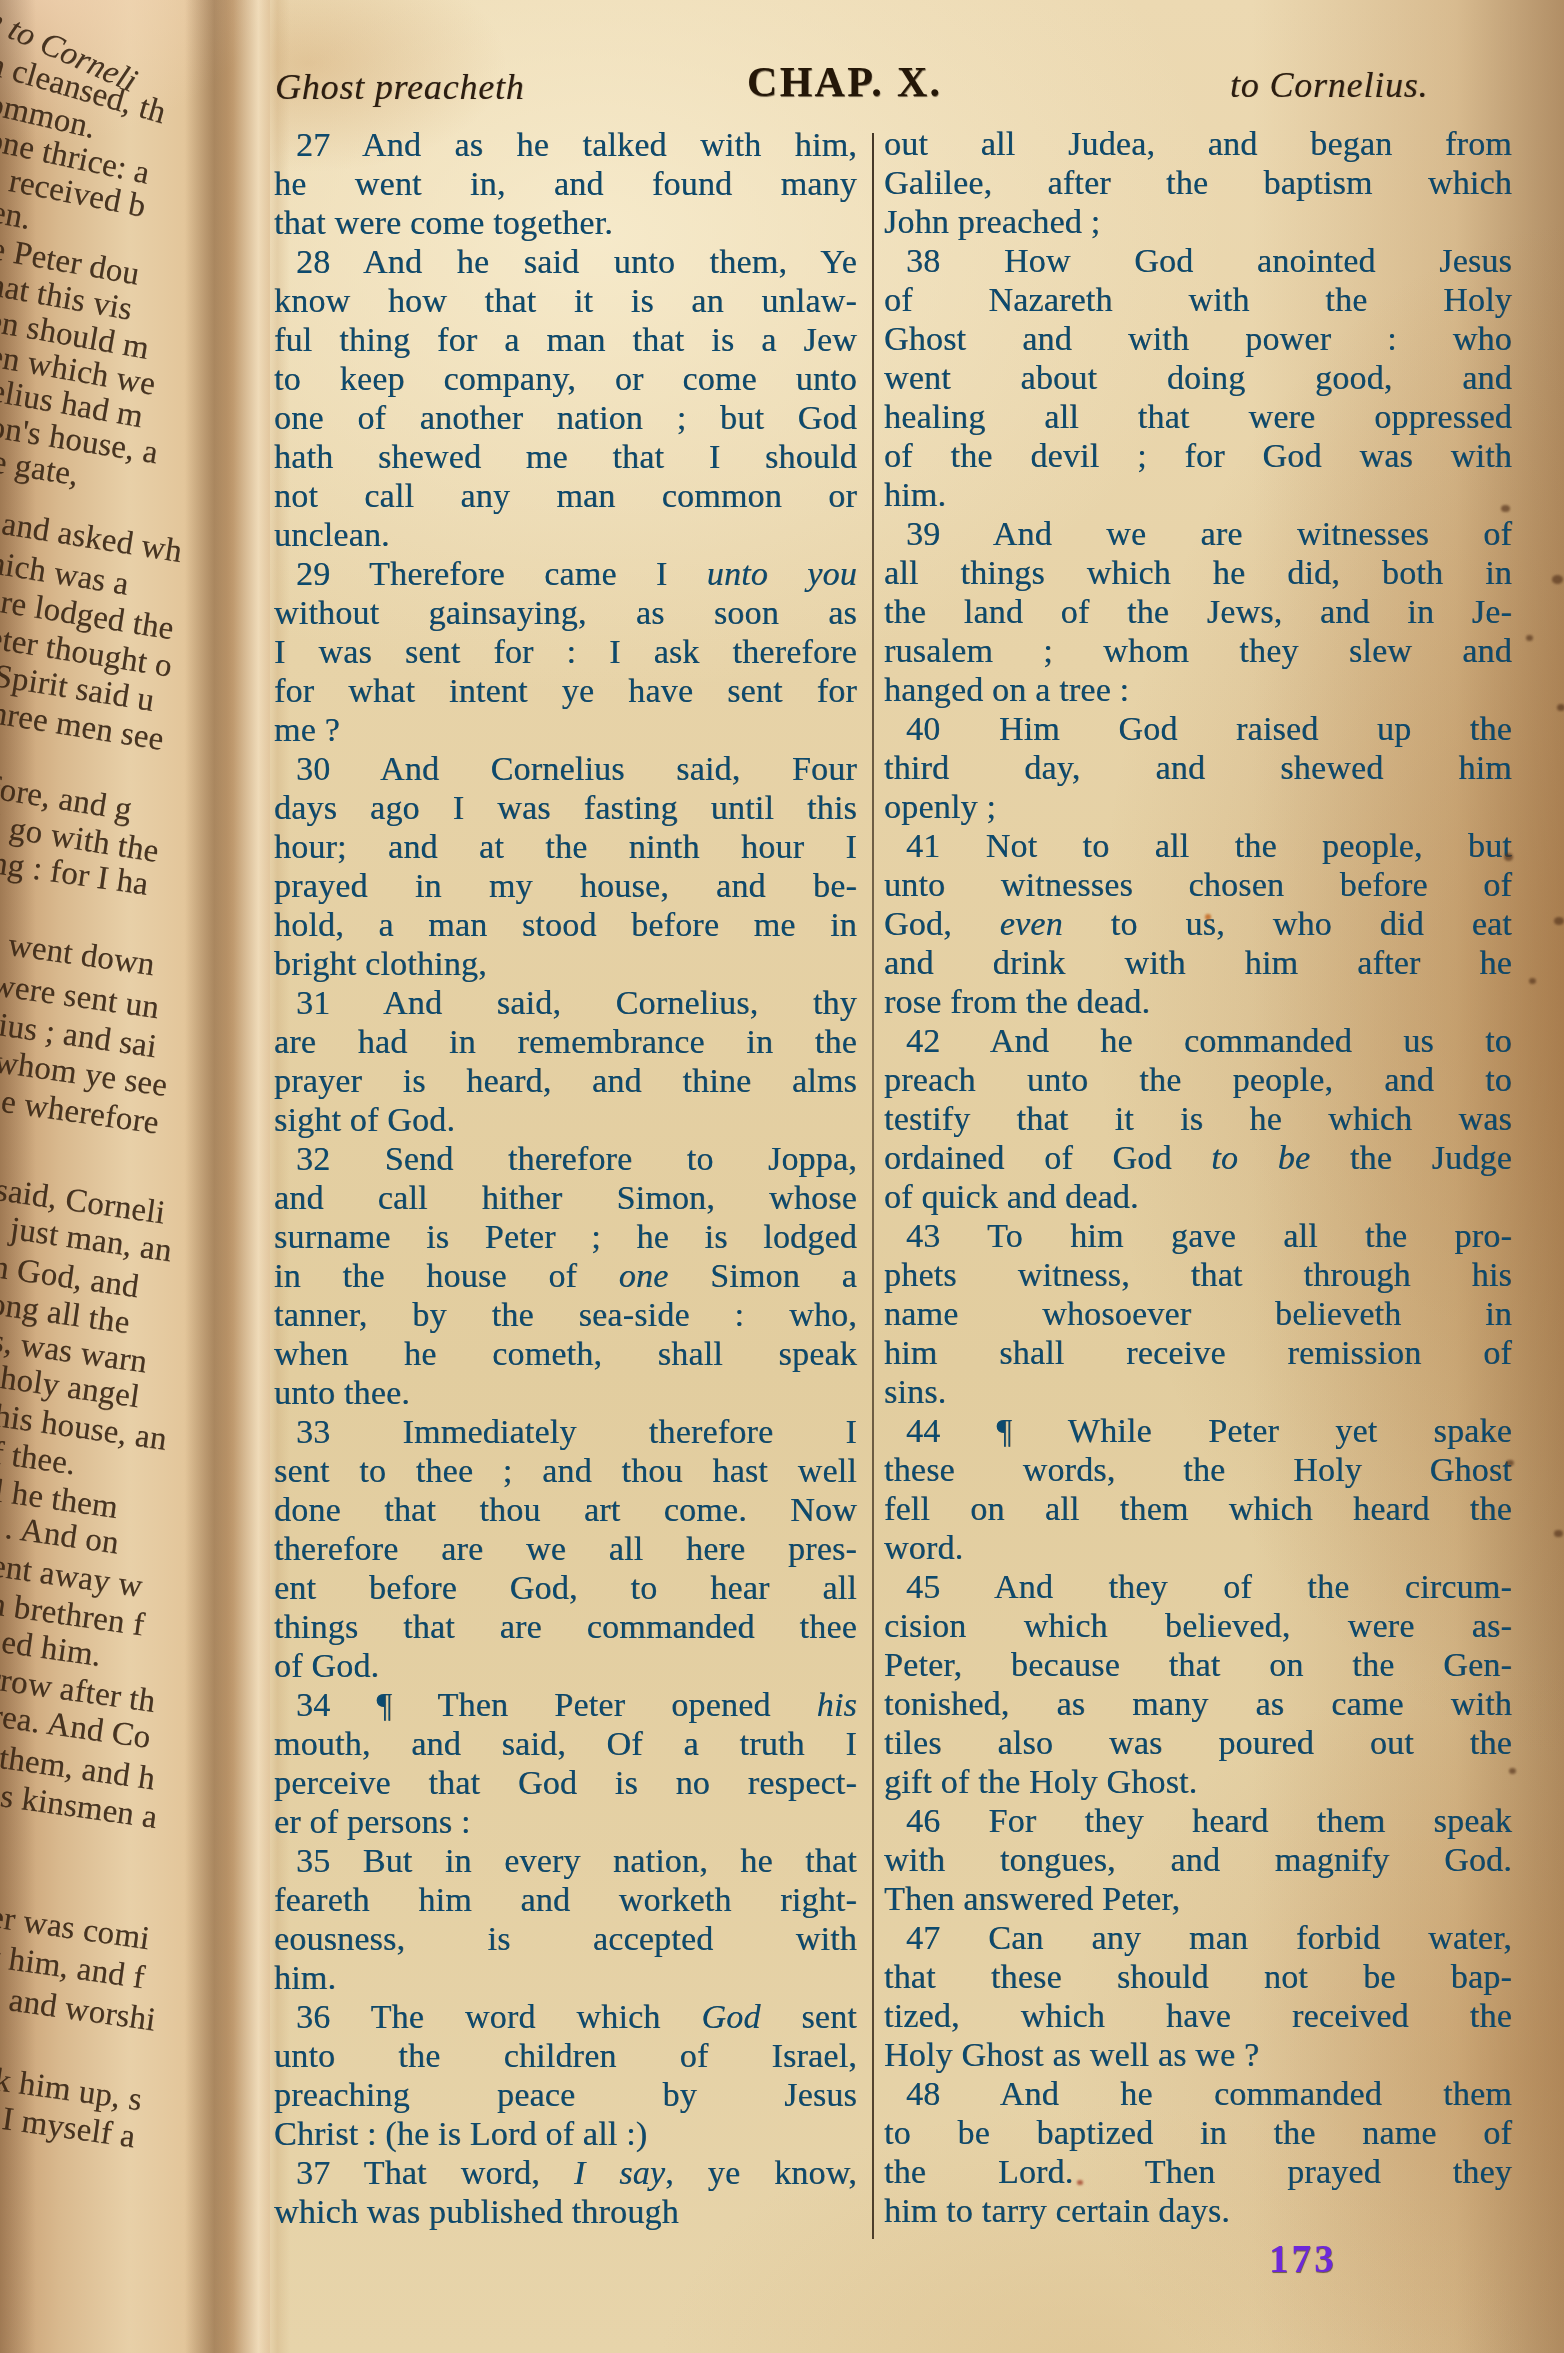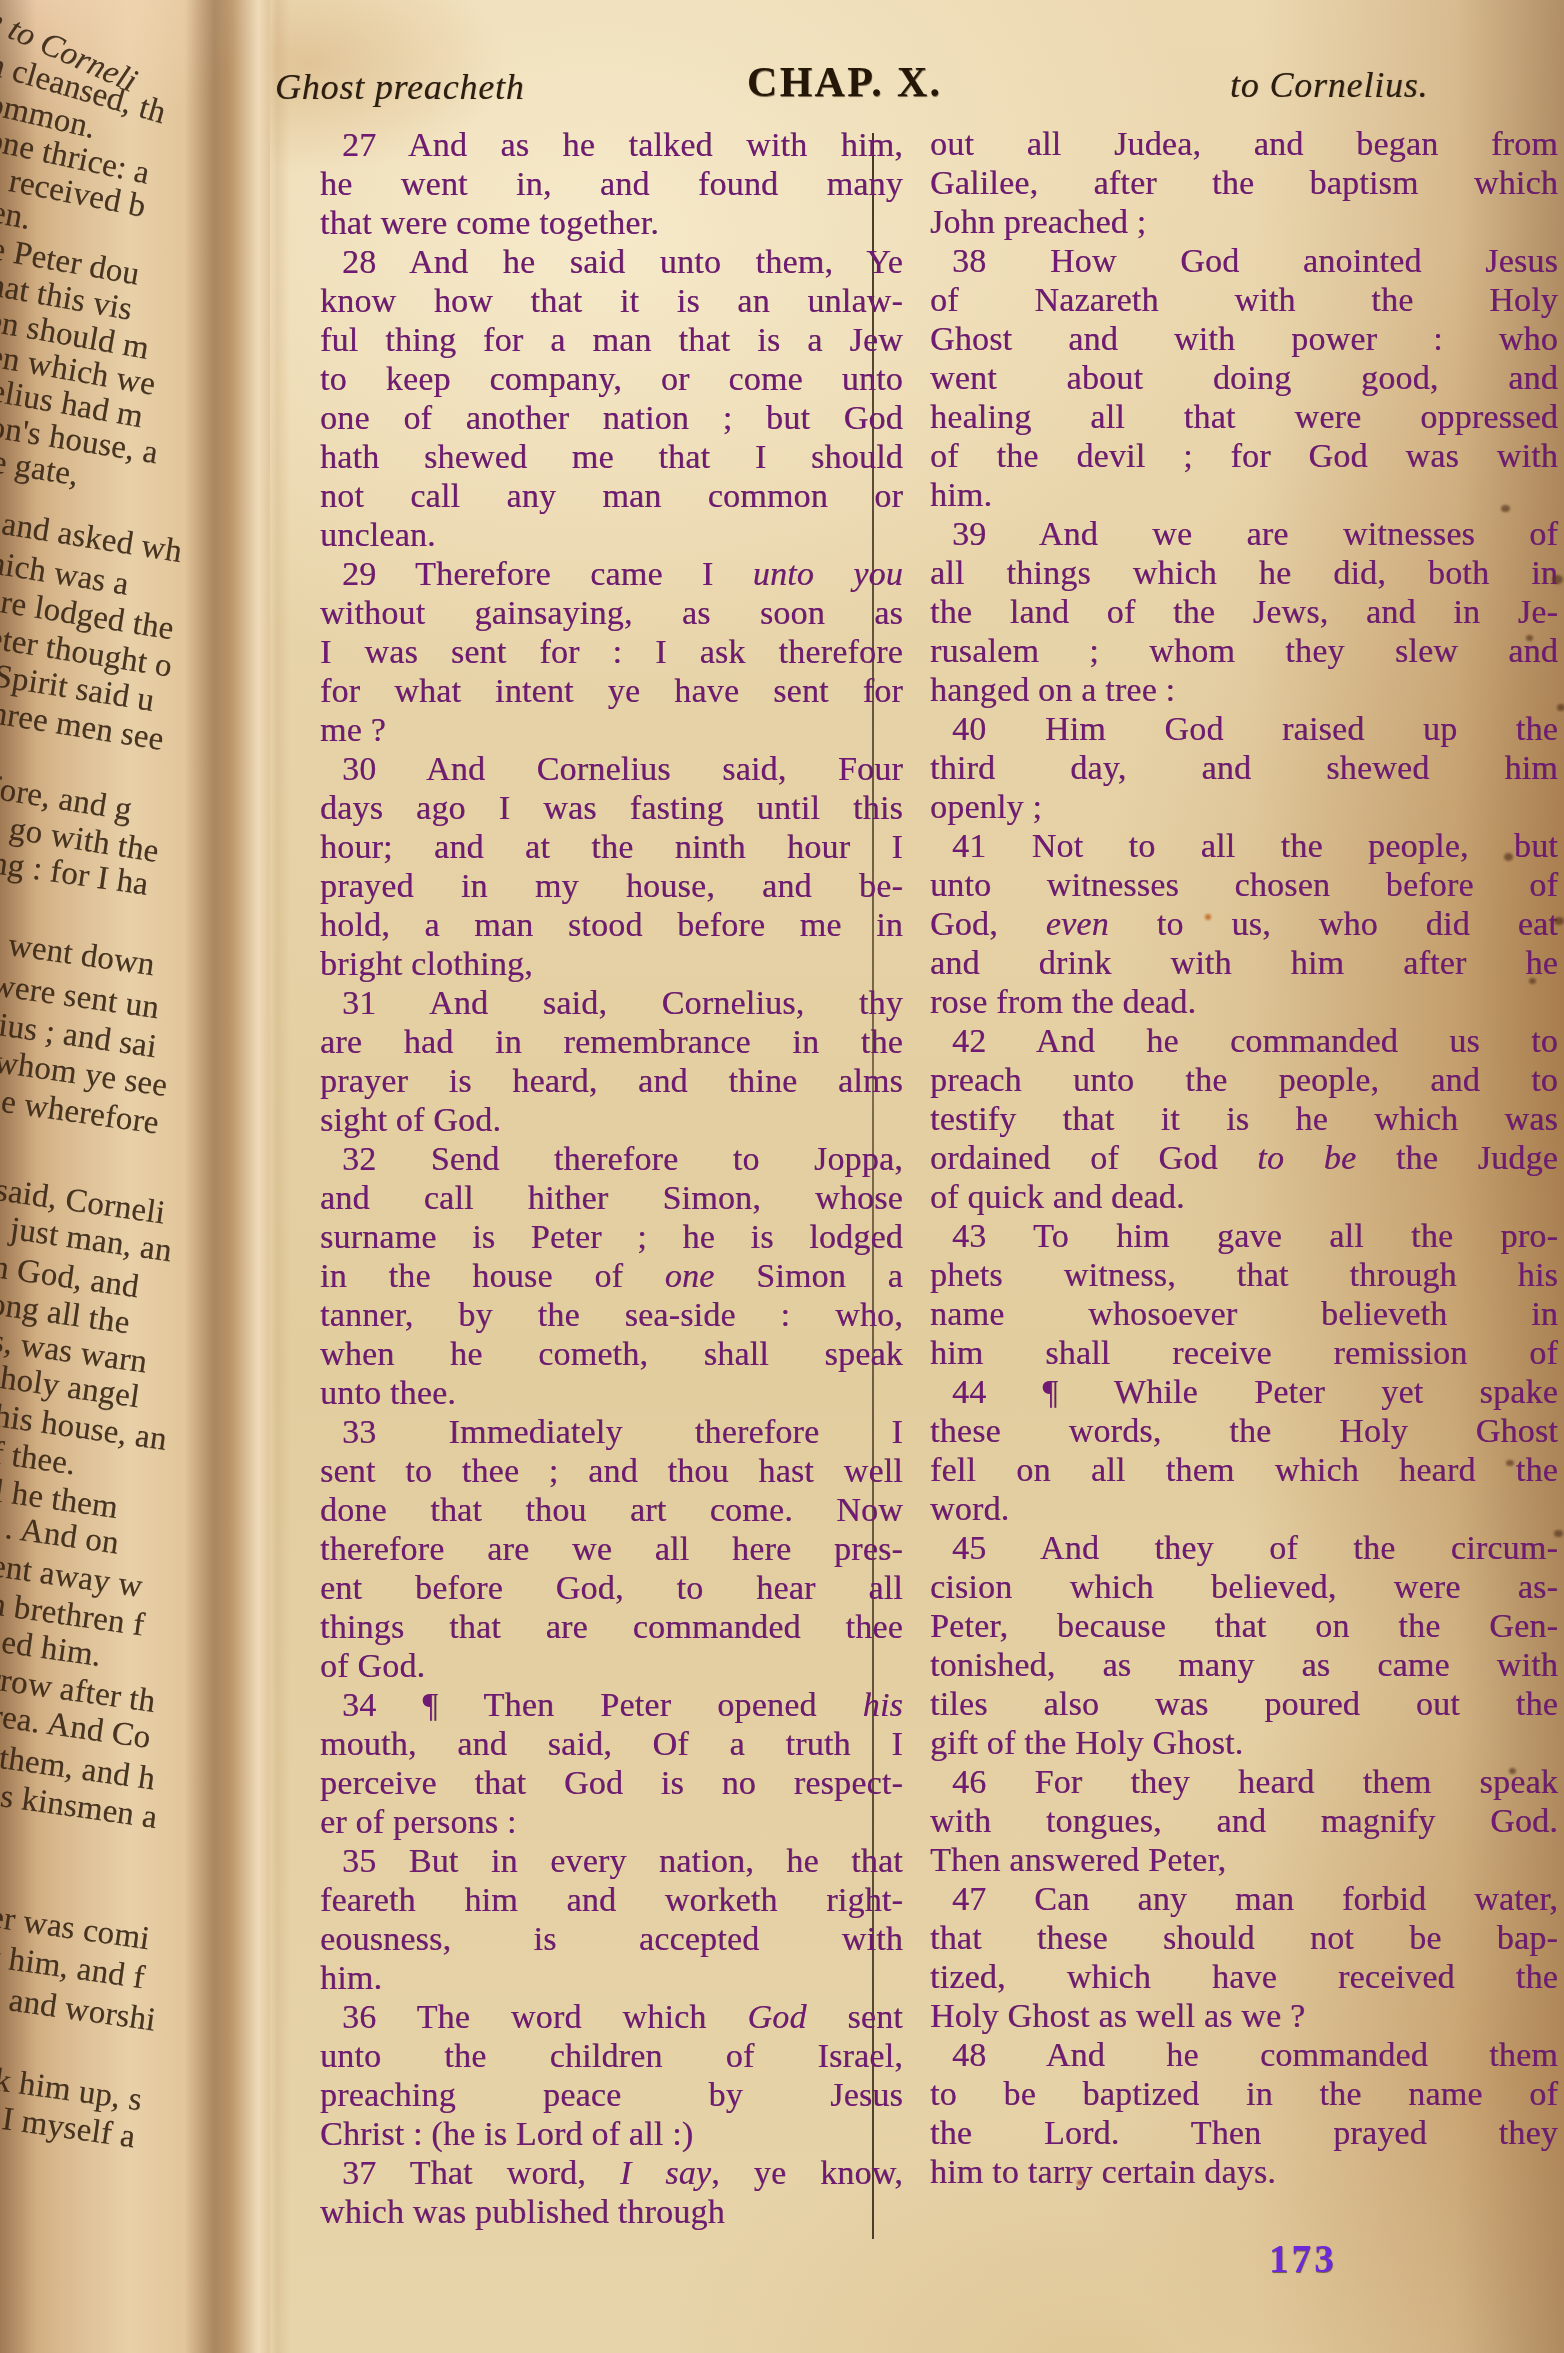--- a/index.html
+++ b/index.html
@@ -51,21 +51,21 @@
     text-shadow:0.4px 0.4px 0.8px rgba(43,29,16,0.55);letter-spacing:0.8px;
   }
   .header-left{left:275px;top:66px;}
   .header-right{left:1230px;top:64px;}
   .header-center{
     position:absolute;left:747px;top:58px;font-size:42px;font-weight:bold;
     color:#241708;letter-spacing:2.3px;
     text-shadow:0.5px 0.5px 0.8px rgba(36,23,8,0.6);
   }
   
-  .col{position:absolute;color:#701a75;margin-left:46px;}
+  .col{position:absolute;color:#0c4a6e;}
   .col-left{left:274px;top:125px;width:583px;}
   .col-right{left:884px;top:124px;width:628px;}
   .line{
     font-size:34px;line-height:39px;height:39px;
     text-align:justify;text-align-last:justify;
     letter-spacing:0.2px;
     text-shadow:0.4px 0.4px 0.6px rgba(43,29,16,0.55);
   }
   .line.end{text-align-last:left;}
   .line.vstart{padding-left:22px;}
@@ -232,20 +232,21 @@
     <div class="line end">rose from the dead.</div>
     <div class="line vstart">42 And he commanded us to</div>
     <div class="line">preach unto the people, and to</div>
     <div class="line">testify that it is he which was</div>
     <div class="line">ordained of God <i>to be</i> the Judge</div>
     <div class="line end">of quick and dead.</div>
     <div class="line vstart">43 To him gave all the pro-</div>
     <div class="line">phets witness, that through his</div>
     <div class="line">name whosoever believeth in</div>
     <div class="line">him shall receive remission of</div>
+    <div class="line end">sins.</div>
     <div class="line vstart">44 ¶ While Peter yet spake</div>
     <div class="line">these words, the Holy Ghost</div>
     <div class="line">fell on all them which heard the</div>
     <div class="line end">word.</div>
     <div class="line vstart">45 And they of the circum-</div>
     <div class="line">cision which believed, were as-</div>
     <div class="line">Peter, because that on the Gen-</div>
     <div class="line">tonished, as many as came with</div>
     <div class="line">tiles also was poured out the</div>
     <div class="line end">gift of the Holy Ghost.</div>

